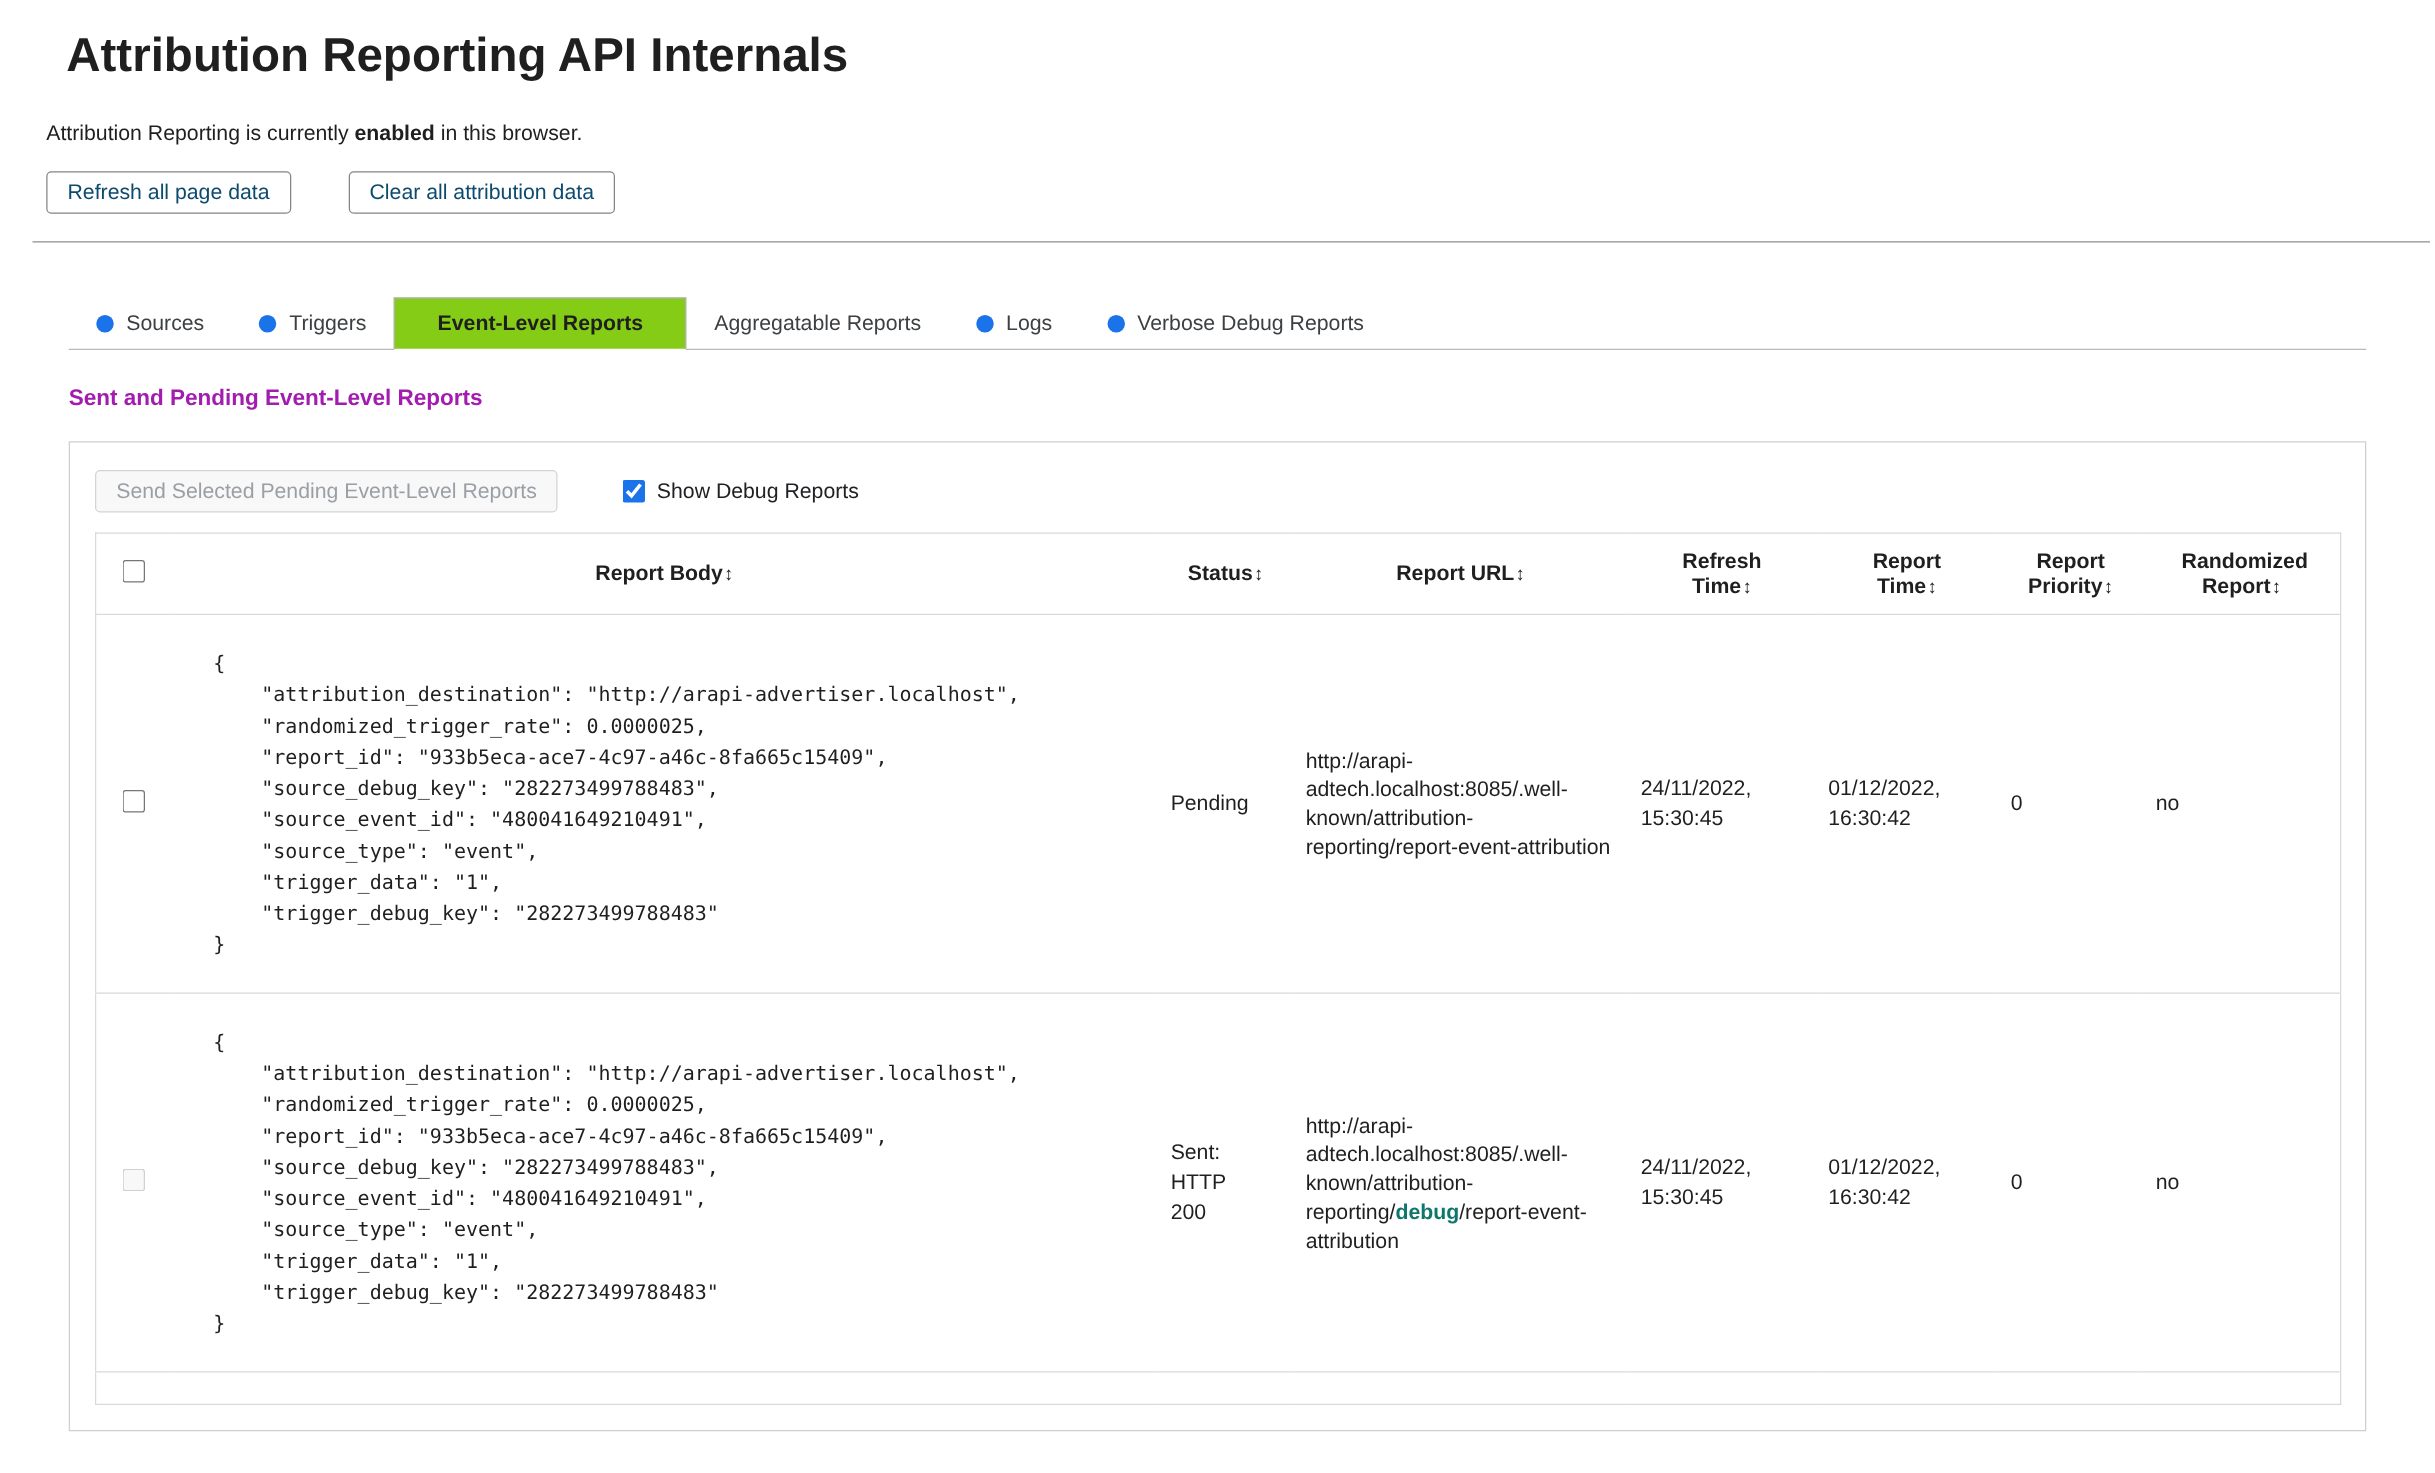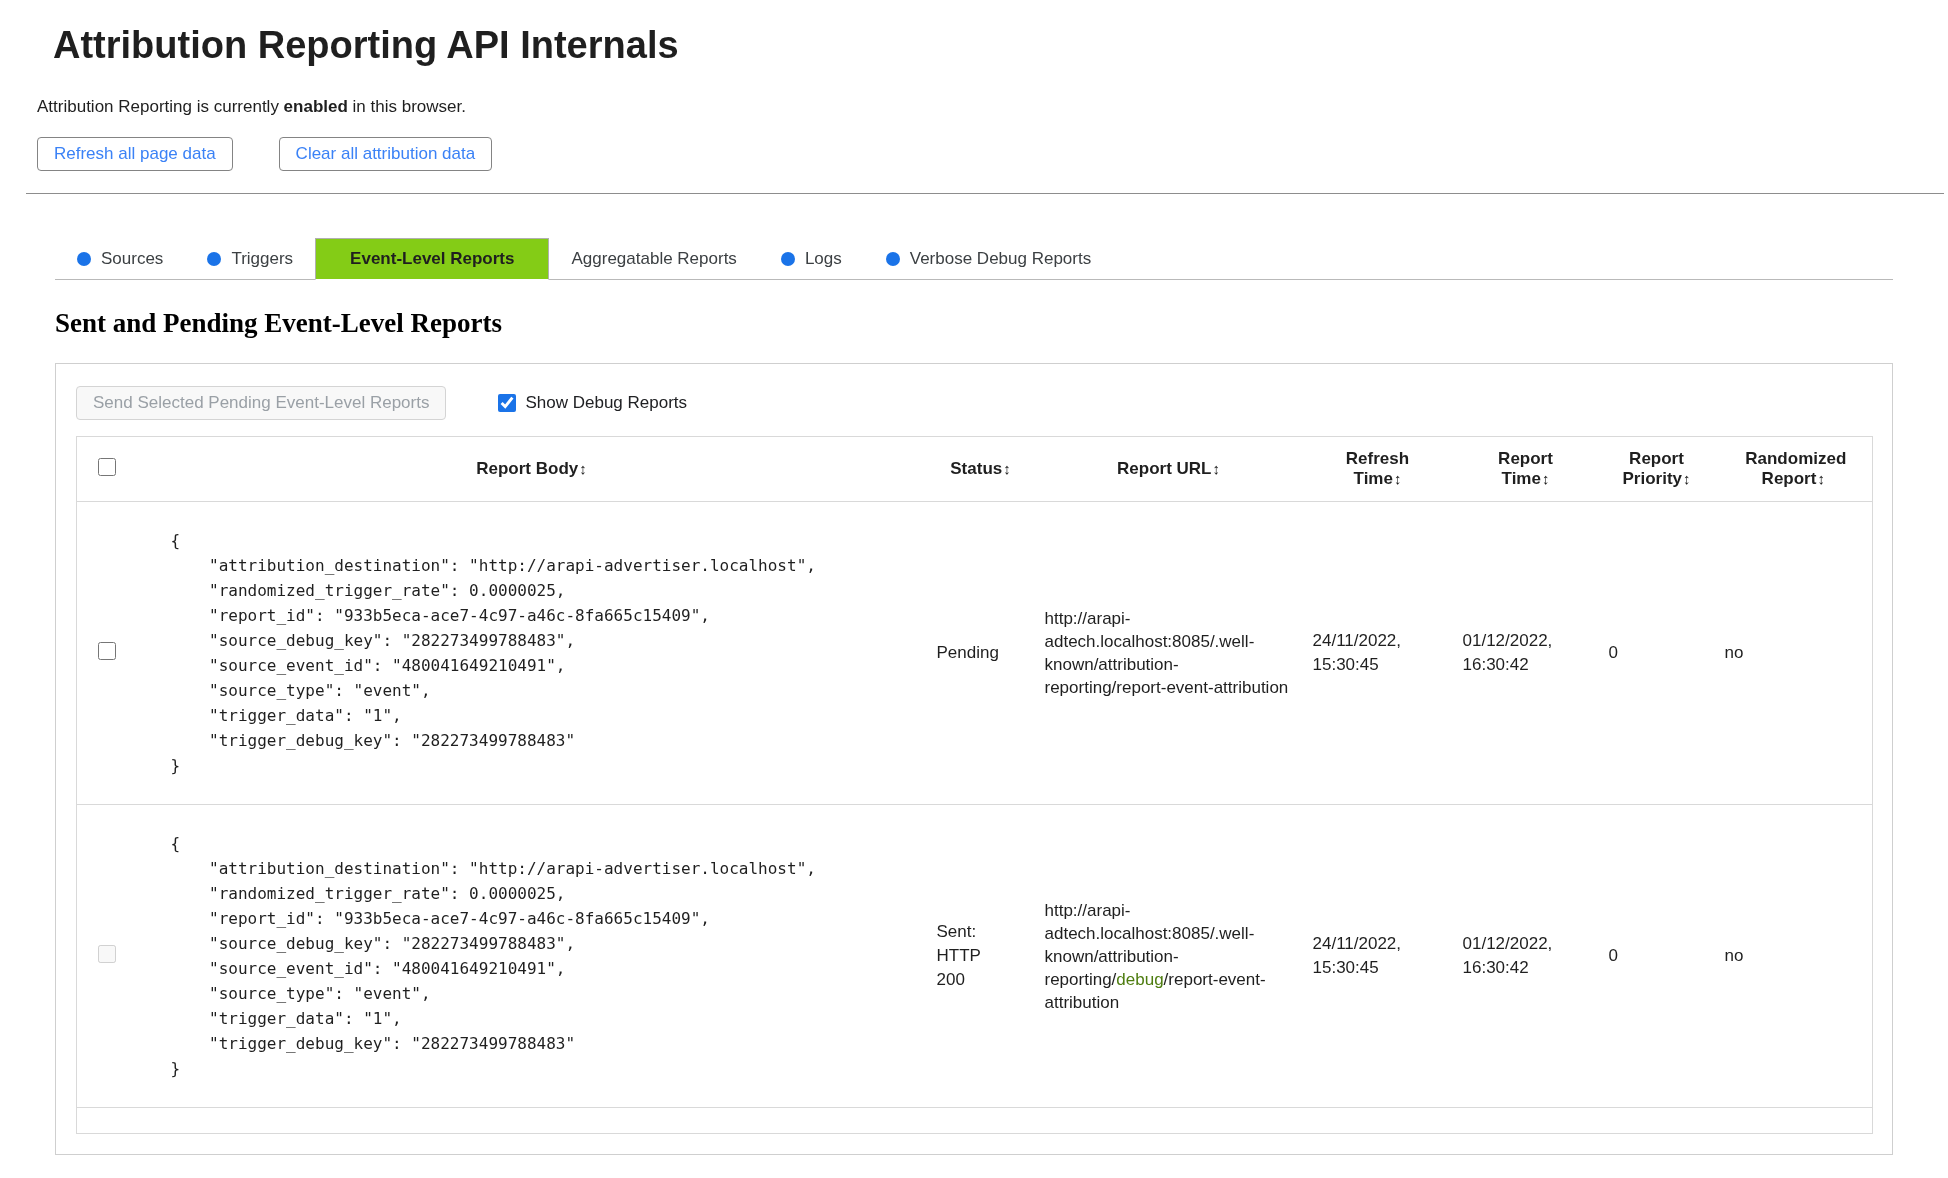--- a/index.html
+++ b/index.html
@@ -20,21 +20,21 @@
     font-weight: bold;
     margin: 4px 0 30px 16px;
     color: #1f1f1f;
   }
   .status-line { font-size: 17px; margin: 0 0 20px 0; color: #1f1f1f; }
   .status-line strong { font-weight: bold; }
   .top-buttons { display: flex; gap: 46px; margin-bottom: 22px; }
   .btn {
     font-family: "Liberation Sans", sans-serif;
     font-size: 17px;
-    color: #3b82f6;
+    color: #0c4a6e;
     background: #ffffff;
     border: 1px solid #848484;
     border-radius: 4px;
     padding: 6px 16px;
     cursor: pointer;
     white-space: nowrap;
   }
   hr.divider {
     border: none;
     border-top: 1px solid #8d8d8d;
@@ -71,25 +71,24 @@
   .dot {
     width: 14px;
     height: 14px;
     border-radius: 50%;
     background: #1a73e8;
     flex: 0 0 auto;
   }
 
   
   h2.section-heading {
-    font-size: 27px;
+    font-size: 18px;
     font-weight: bold;
     margin: 28px 0 24px 0;
-    color: #000000;
-    font-family: Liberation Serif, serif;
+    color: #a21caf;
   }
   .panel {
     border: 1px solid #cfcfcf;
     padding: 22px 20px 20px 20px;
   }
   .panel-controls { display: flex; align-items: center; gap: 52px; }
   .btn-disabled {
     color: #9aa0a6;
     border-color: #d4d4d4;
     background: #f8f8f8;
@@ -141,21 +140,21 @@
     margin: 0;
     font-family: "DejaVu Sans Mono", monospace;
     font-size: 16px;
     line-height: 25px;
     padding-left: 26px;
     white-space: pre;
     color: #1f1f1f;
   }
   .status-inner { width: 70px; line-height: 24px; }
   .url-cell { line-height: 23px; overflow-wrap: break-word; }
-  .debug-link { color: #4d7c0f; font-weight: normal; }
+  .debug-link { color: #0f766e; font-weight: bold; }
   .time-cell { line-height: 24px; }
   .footer-row td { height: 26px; padding: 0; }
 </style>
 </head>
 <body>
 
 <div class="page">
 
   <header class="top">
     <h1 class="page-title">Attribution Reporting API Internals</h1>

